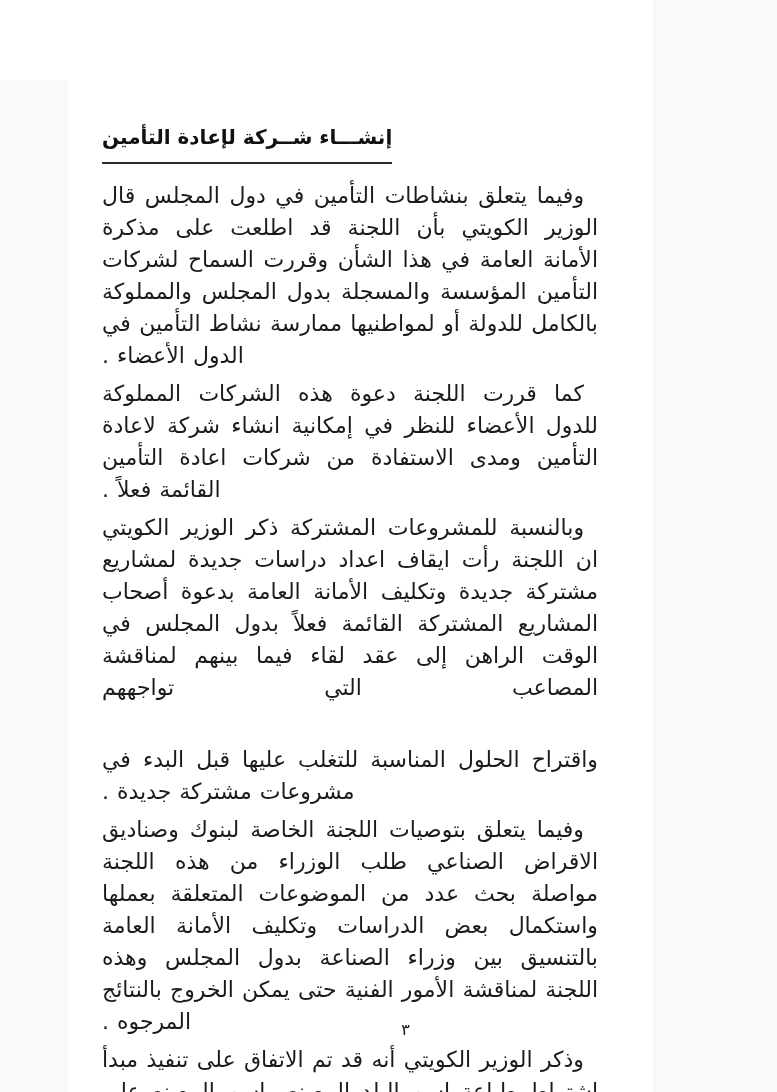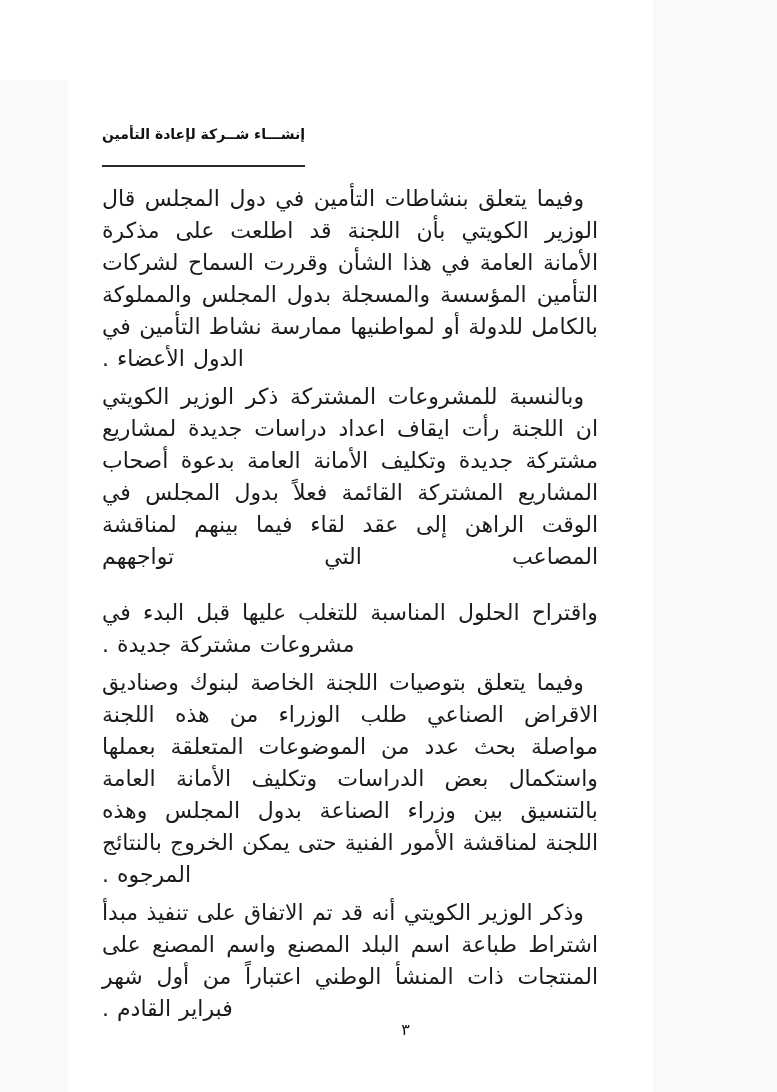--- a/index.html
+++ b/index.html
@@ -36,41 +36,41 @@
     width: 496px;
     direction: rtl;
   }
   .title-row {
     text-align: left; 
     direction: rtl;
     margin-bottom: 16px;
   }
   .page-title {
     display: inline-block;
-    font-size: 14px;
+    font-size: 20px;
     font-weight: bold;
     color: #111111;
     letter-spacing: 0.5px;
-    padding-bottom: 22px;
+    padding-bottom: 12px;
     border-bottom: 2px solid #2a2a2a;
     line-height: 1.3;
   }
   .body-text {
     font-size: 22px;
     line-height: 32px;
   }
   .para {
     margin: 0 0 6px 0;
     text-align: justify;
     text-align-last: left;
     text-indent: 14px;
     word-spacing: 1px;
   }
   .para.last-center { text-align-last: center; }
-  .para.continues   { text-align-last: justify; margin-bottom: 24px; }
+  .para.continues   { text-align-last: justify; margin-bottom: 40px; }
   .para.no-indent   { text-indent: 0; }
   .page-number {
     position: absolute;
     left: 0;
     top: 1020px;
     width: 777px;
     padding-left: 34px;
     box-sizing: border-box;
     text-align: center;
     font-size: 16px;
@@ -84,20 +84,21 @@
 <div class="scan-edge-right"></div>
 
 <div class="page-content">
 
   <div class="title-row">
     <span class="page-title">إنشـــاء شــركة لإعادة التأمين</span>
   </div>
 
   <div class="body-text">
     <p class="para">وفيما يتعلق بنشاطات التأمين في دول المجلس قال الوزير الكويتي بأن اللجنة قد اطلعت على مذكرة الأمانة العامة في هذا الشأن وقررت السماح لشركات التأمين المؤسسة والمسجلة بدول المجلس والمملوكة بالكامل للدولة أو لمواطنيها ممارسة نشاط التأمين في الدول الأعضاء .</p>
+    <p class="para">كما قررت اللجنة دعوة هذه الشركات المملوكة للدول الأعضاء للنظر في إمكانية انشاء شركة لاعادة التأمين ومدى الاستفادة من شركات اعادة التأمين القائمة فعلاً .</p>
     <p class="para continues">وبالنسبة للمشروعات المشتركة ذكر الوزير الكويتي ان اللجنة رأت ايقاف اعداد دراسات جديدة لمشاريع مشتركة جديدة وتكليف الأمانة العامة بدعوة أصحاب المشاريع المشتركة القائمة فعلاً بدول المجلس في الوقت الراهن إلى عقد لقاء فيما بينهم لمناقشة المصاعب التي تواجههم</p>
     <p class="para no-indent">واقتراح الحلول المناسبة للتغلب عليها قبل البدء في مشروعات مشتركة جديدة .</p>
     <p class="para">وفيما يتعلق بتوصيات اللجنة الخاصة لبنوك وصناديق الاقراض الصناعي طلب الوزراء من هذه اللجنة مواصلة بحث عدد من الموضوعات المتعلقة بعملها واستكمال بعض الدراسات وتكليف الأمانة العامة بالتنسيق بين وزراء الصناعة بدول المجلس وهذه اللجنة لمناقشة الأمور الفنية حتى يمكن الخروج بالنتائج المرجوه .</p>
     <p class="para">وذكر الوزير الكويتي أنه قد تم الاتفاق على تنفيذ مبدأ اشتراط طباعة اسم البلد المصنع واسم المصنع على المنتجات ذات المنشأ الوطني اعتباراً من أول شهر فبراير القادم .</p>
   </div>
 
 </div>
 
 <div class="page-number">٣</div>
 

